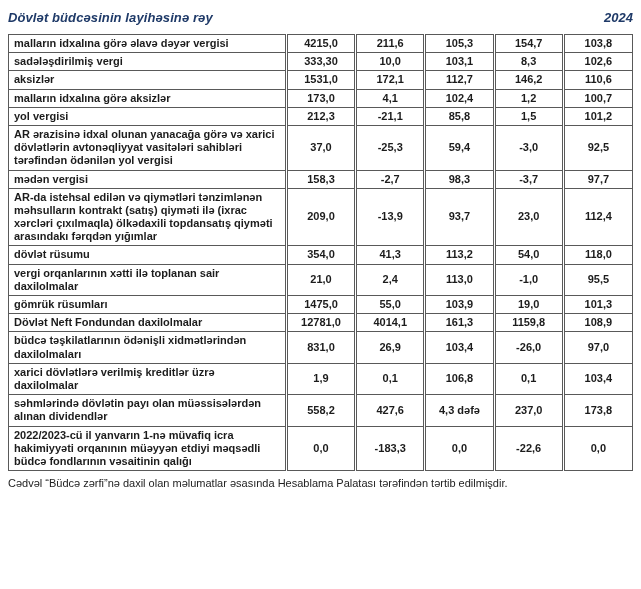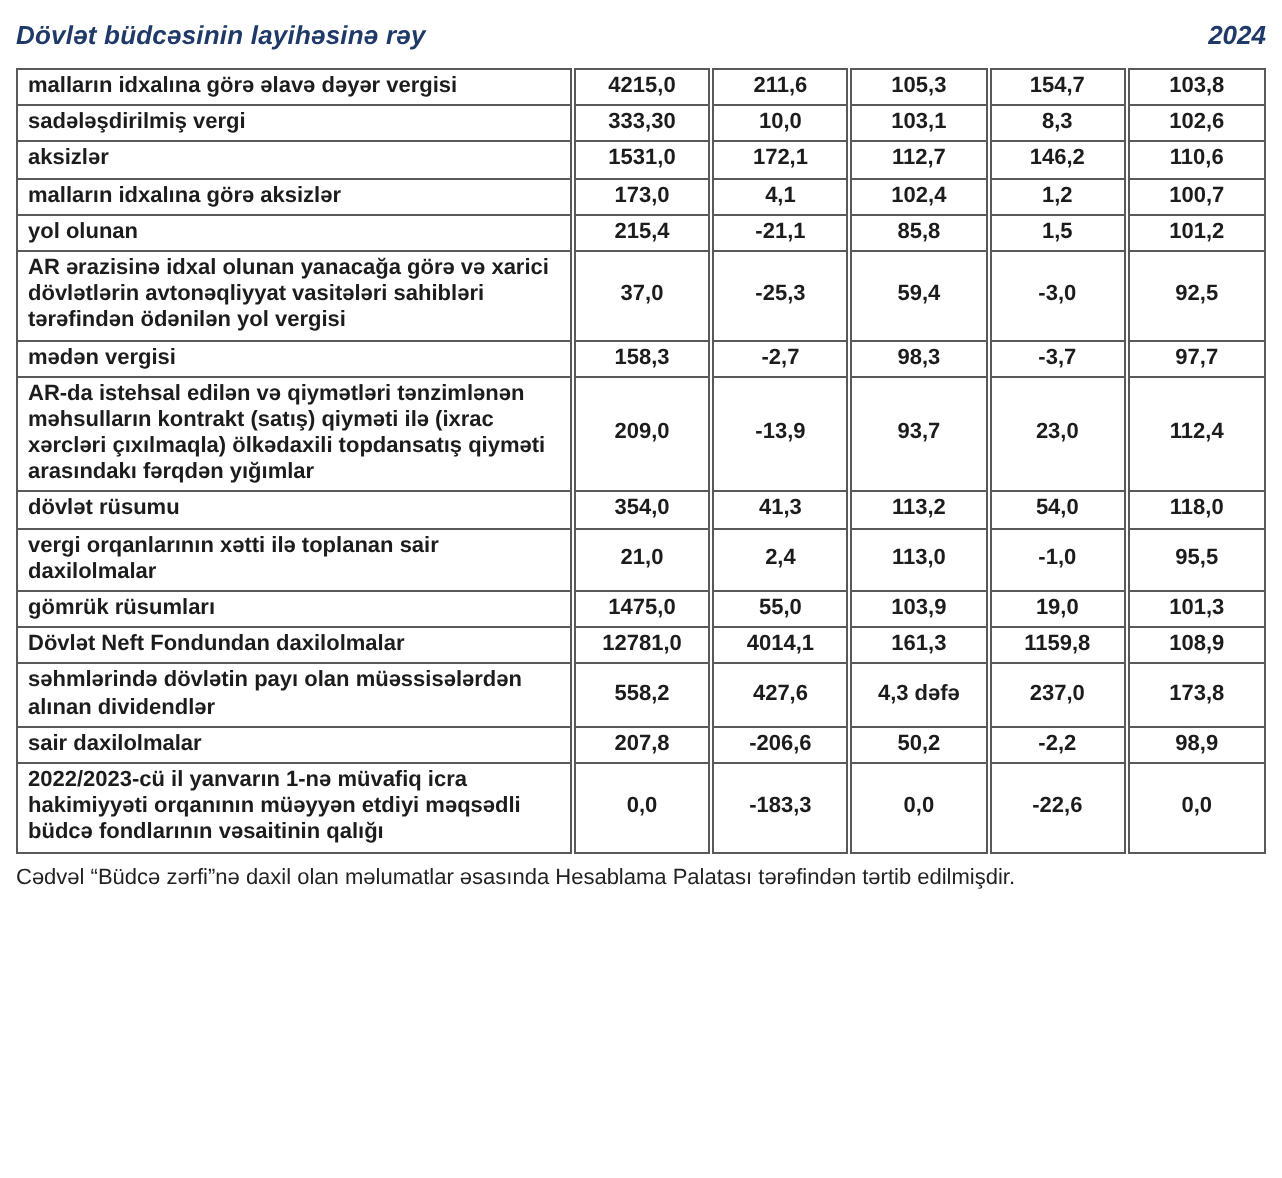--- a/index.html
+++ b/index.html
@@ -104,22 +104,22 @@
         </tr>
         <tr>
           <td>malların idxalına görə aksizlər</td>
           <td>173,0</td>
           <td>4,1</td>
           <td>102,4</td>
           <td>1,2</td>
           <td>100,7</td>
         </tr>
         <tr>
-          <td>yol olunan</td>
-          <td>215,4</td>
+          <td>yol vergisi</td>
+          <td>212,3</td>
           <td class="neg">-21,1</td>
           <td>85,8</td>
           <td>1,5</td>
           <td>101,2</td>
         </tr>
         <tr>
           <td>AR ərazisinə idxal olunan yanacağa görə və xarici dövlətlərin avtonəqliyyat vasitələri sahibləri tərəfindən ödənilən yol vergisi</td>
           <td>37,0</td>
           <td class="neg">-25,3</td>
           <td>59,4</td>
@@ -168,36 +168,44 @@
         </tr>
         <tr>
           <td>Dövlət Neft Fondundan daxilolmalar</td>
           <td>12781,0</td>
           <td>4014,1</td>
           <td>161,3</td>
           <td>1159,8</td>
           <td>108,9</td>
         </tr>
         <tr>
+          <td>büdcə təşkilatlarının ödənişli xidmətlərindən daxilolmaları</td>
+          <td>831,0</td>
+          <td>26,9</td>
+          <td>103,4</td>
+          <td class="neg">-26,0</td>
+          <td>97,0</td>
+        </tr>
+        <tr>
+          <td>xarici dövlətlərə verilmiş kreditlər üzrə daxilolmalar</td>
+          <td>1,9</td>
+          <td>0,1</td>
+          <td>106,8</td>
+          <td>0,1</td>
+          <td>103,4</td>
+        </tr>
+        <tr>
           <td>səhmlərində dövlətin payı olan müəssisələrdən alınan dividendlər</td>
           <td>558,2</td>
           <td>427,6</td>
           <td>4,3 dəfə</td>
           <td>237,0</td>
           <td>173,8</td>
         </tr>
         <tr>
-          <td>sair daxilolmalar</td>
-          <td>207,8</td>
-          <td class="neg">-206,6</td>
-          <td>50,2</td>
-          <td class="neg">-2,2</td>
-          <td>98,9</td>
-        </tr>
-        <tr>
           <td>2022/2023-cü il yanvarın 1-nə müvafiq icra hakimiyyəti orqanının müəyyən etdiyi məqsədli büdcə fondlarının vəsaitinin qalığı</td>
           <td>0,0</td>
           <td class="neg">-183,3</td>
           <td>0,0</td>
           <td class="neg">-22,6</td>
           <td>0,0</td>
         </tr>
       </tbody>
   </table>
 

